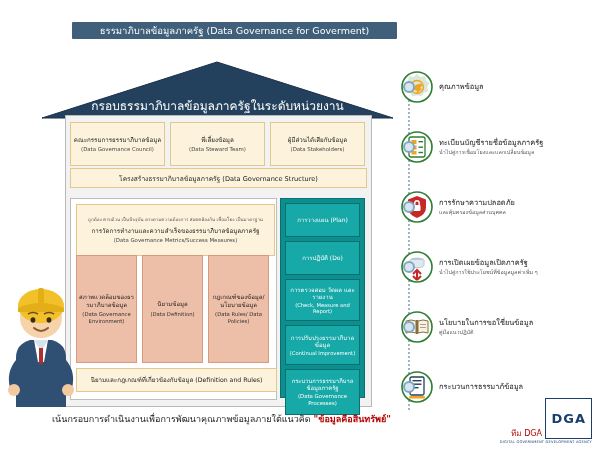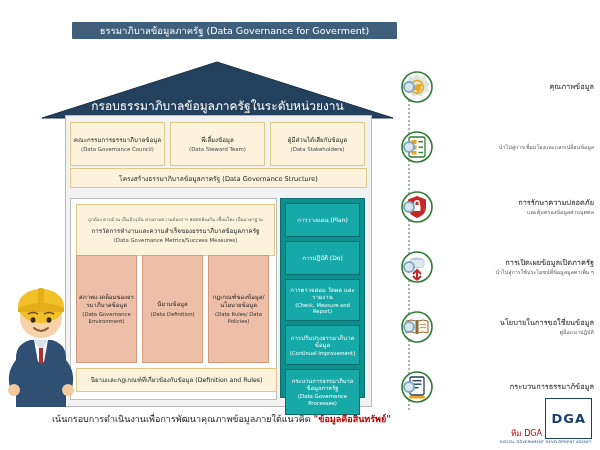--- a/index.html
+++ b/index.html
@@ -113,21 +113,21 @@
   }
   .footer-line .hl{color:#b40000;font-weight:bold;}
 
   
   .outcomes{position:absolute;left:400px;top:62px;width:200px;height:350px;}
   .out-row{position:absolute;left:0;display:flex;align-items:center;width:200px;}
   .out-ico{
     width:34px;height:34px;flex:0 0 34px;position:relative;
     display:flex;align-items:center;justify-content:center;
   }
-  .out-txt{margin-left:5px;width:155px;text-align:right;}
+  .out-txt{margin-left:5px;width:155px;}
   .out-txt .l1{font-size:7.4px;color:#1a1a1a;line-height:1.3;}
   .out-txt .l2{font-size:5.4px;color:#555;line-height:1.3;margin-top:1px;}
 
   .dot-line{
     position:absolute;left:8px;top:18px;width:2px;height:330px;
     border-left:2px dotted #9fb4c6;
   }
   .node{
     position:absolute;left:3px;width:12px;height:12px;border-radius:50%;
     background:#d9e6ef;border:2px solid #7fa7c4;box-sizing:border-box;
@@ -288,20 +288,21 @@
           <rect x="9" y="7" width="16" height="20" rx="2" fill="#ffffff" stroke="#2e7d32" stroke-width="1.3"></rect>
           <rect x="11.5" y="10" width="5" height="4" fill="#f0a51e"></rect>
           <rect x="11.5" y="15.5" width="5" height="4" fill="#f0a51e"></rect>
           <rect x="11.5" y="21" width="5" height="3.5" fill="#f0a51e"></rect>
           <rect x="18.5" y="11" width="4.5" height="1.4" fill="#2e7d32"></rect>
           <rect x="18.5" y="16.5" width="4.5" height="1.4" fill="#2e7d32"></rect>
           <rect x="18.5" y="21.8" width="4.5" height="1.4" fill="#2e7d32"></rect>
         </svg>
       </div>
       <div class="out-txt">
+        <div class="l1">ทะเบียนบัญชีรายชื่อข้อมูลภาครัฐ</div>
         <div class="l2">นำไปสู่การเชื่อมโยงและแลกเปลี่ยนข้อมูล</div>
       </div>
     </div>
 
     <div class="out-row" style="top:128px">
       <div class="out-ico">
         <svg width="34" height="34" viewBox="0 0 34 34">
           <circle cx="17" cy="17" r="15" fill="#ffffff" stroke="#2e7d32" stroke-width="1.6"></circle>
           <path d="M17 6 l9 3.5 v8 q0 7-9 10.5 -9-3.5-9-10.5 v-8z" fill="#c62828"></path>
           <rect x="13.5" y="15" width="7" height="6" rx="1" fill="#ffffff"></rect>

